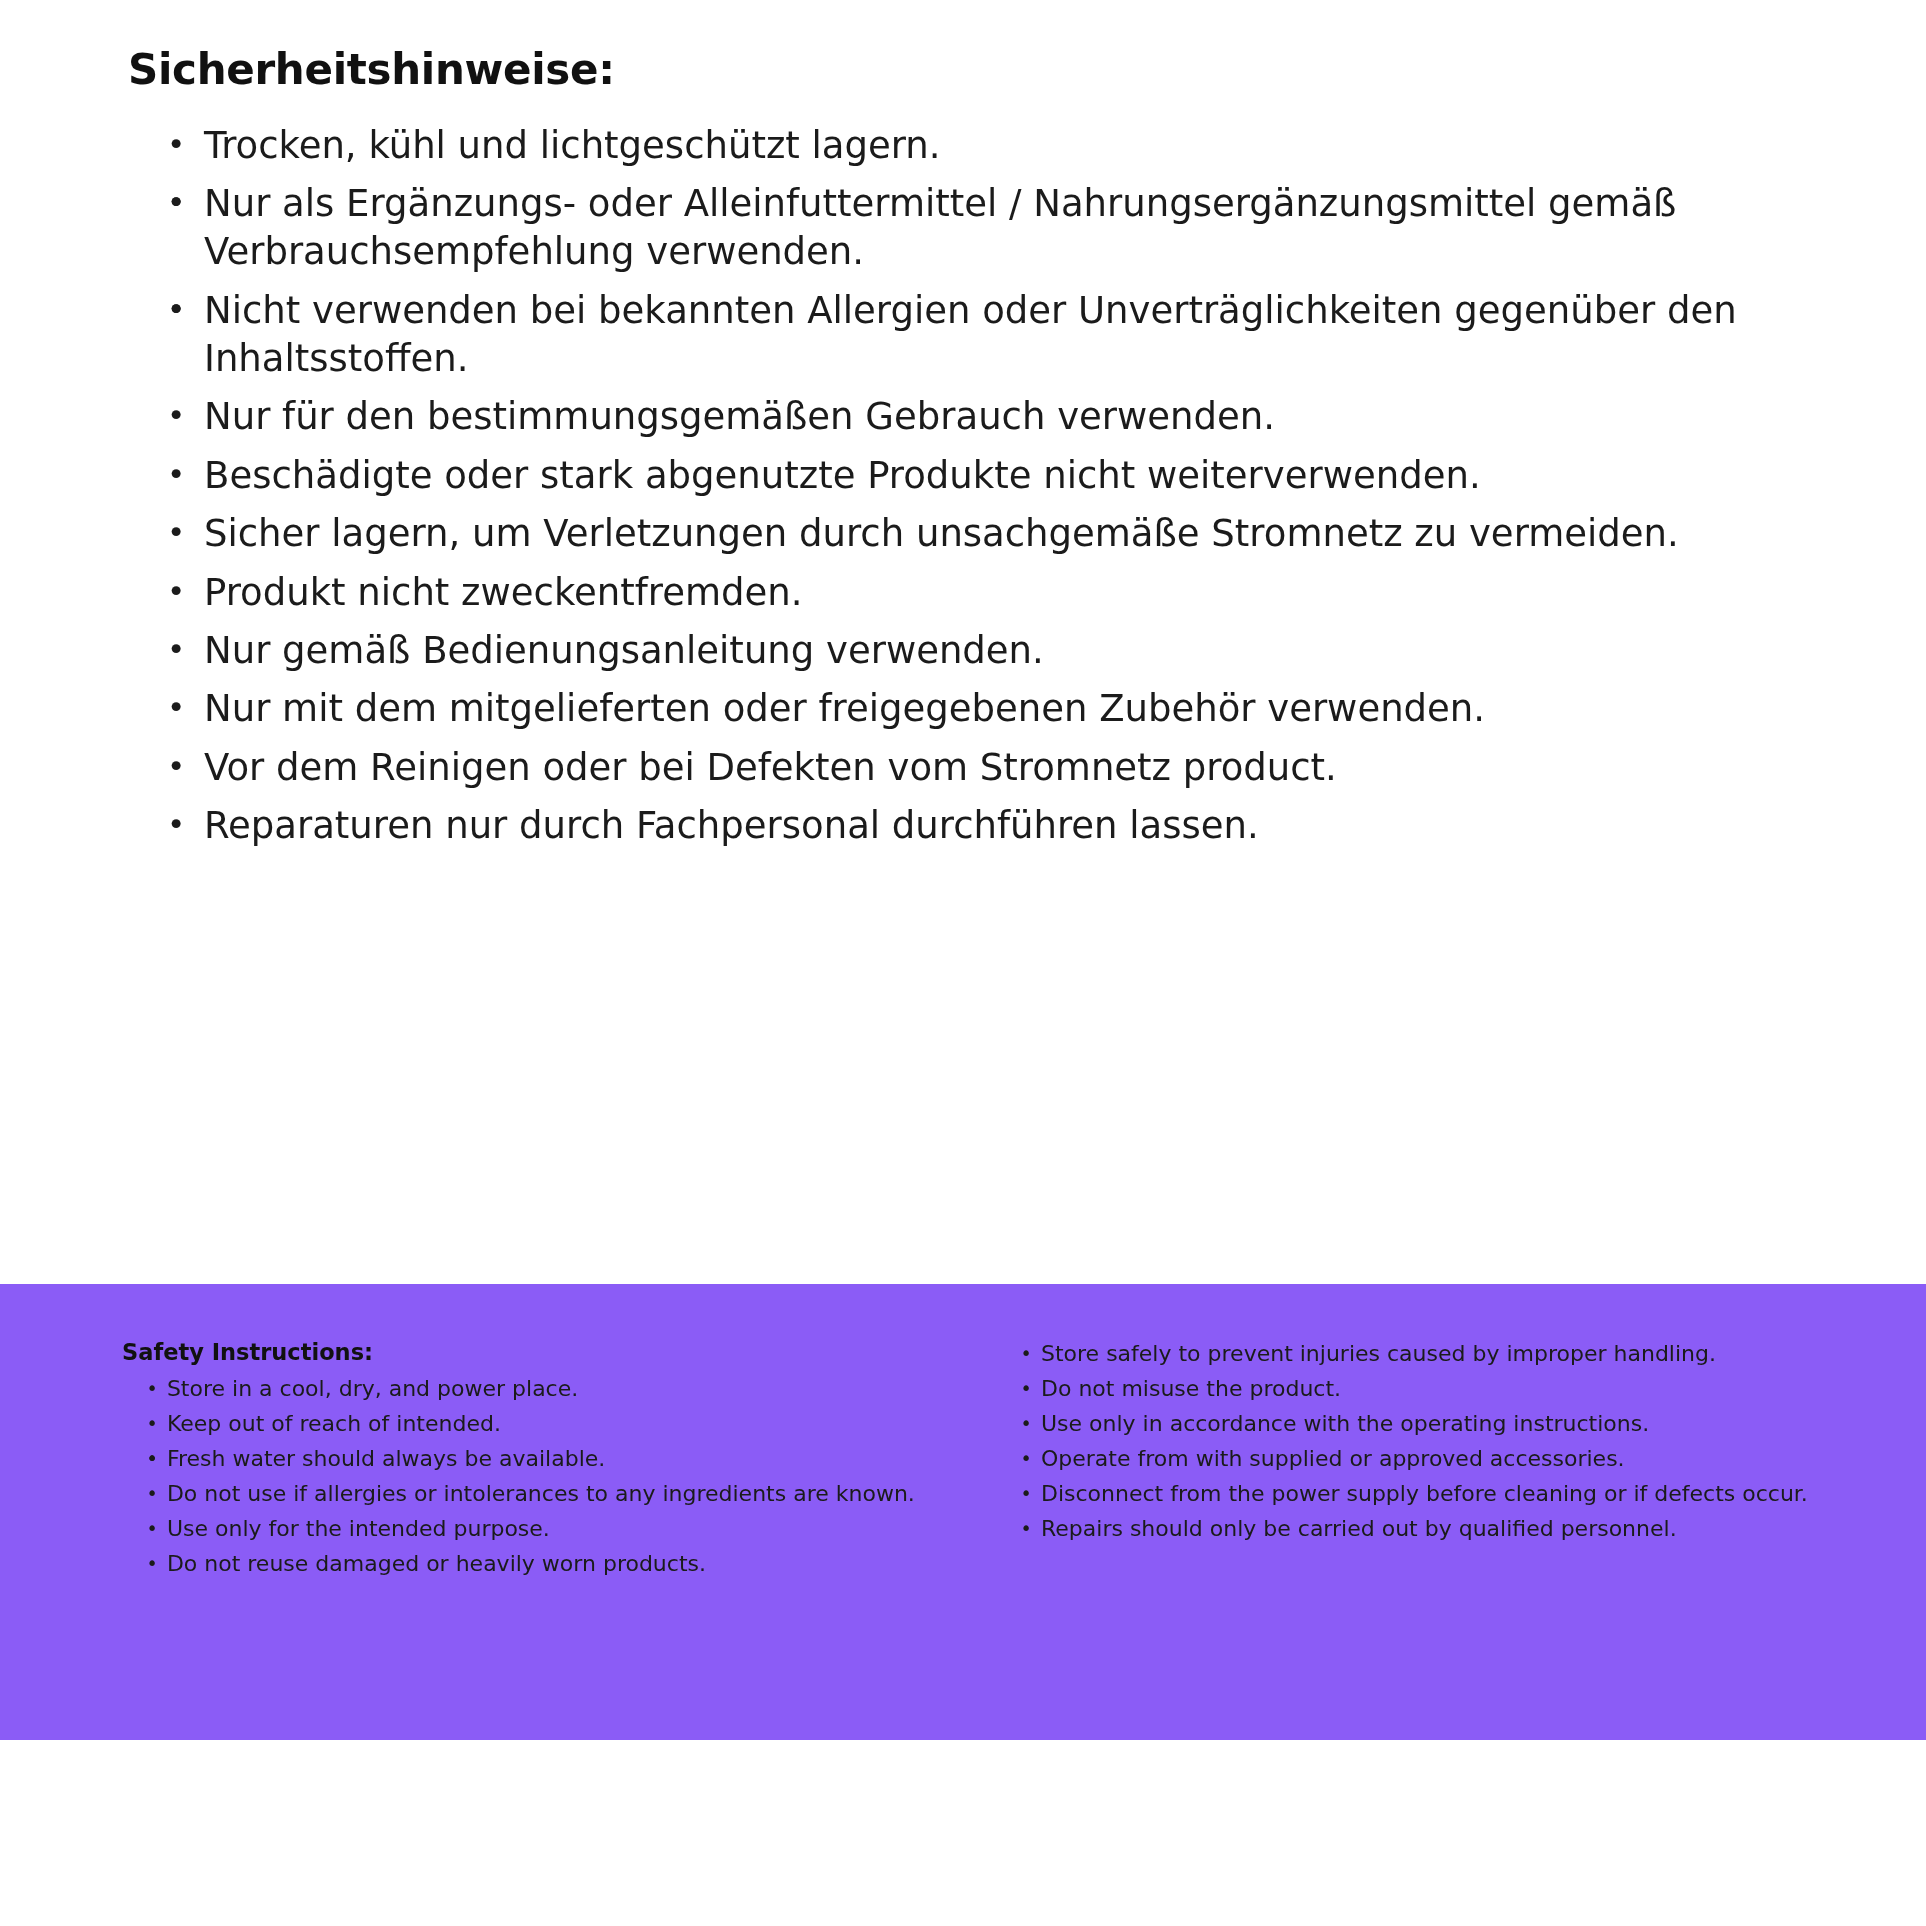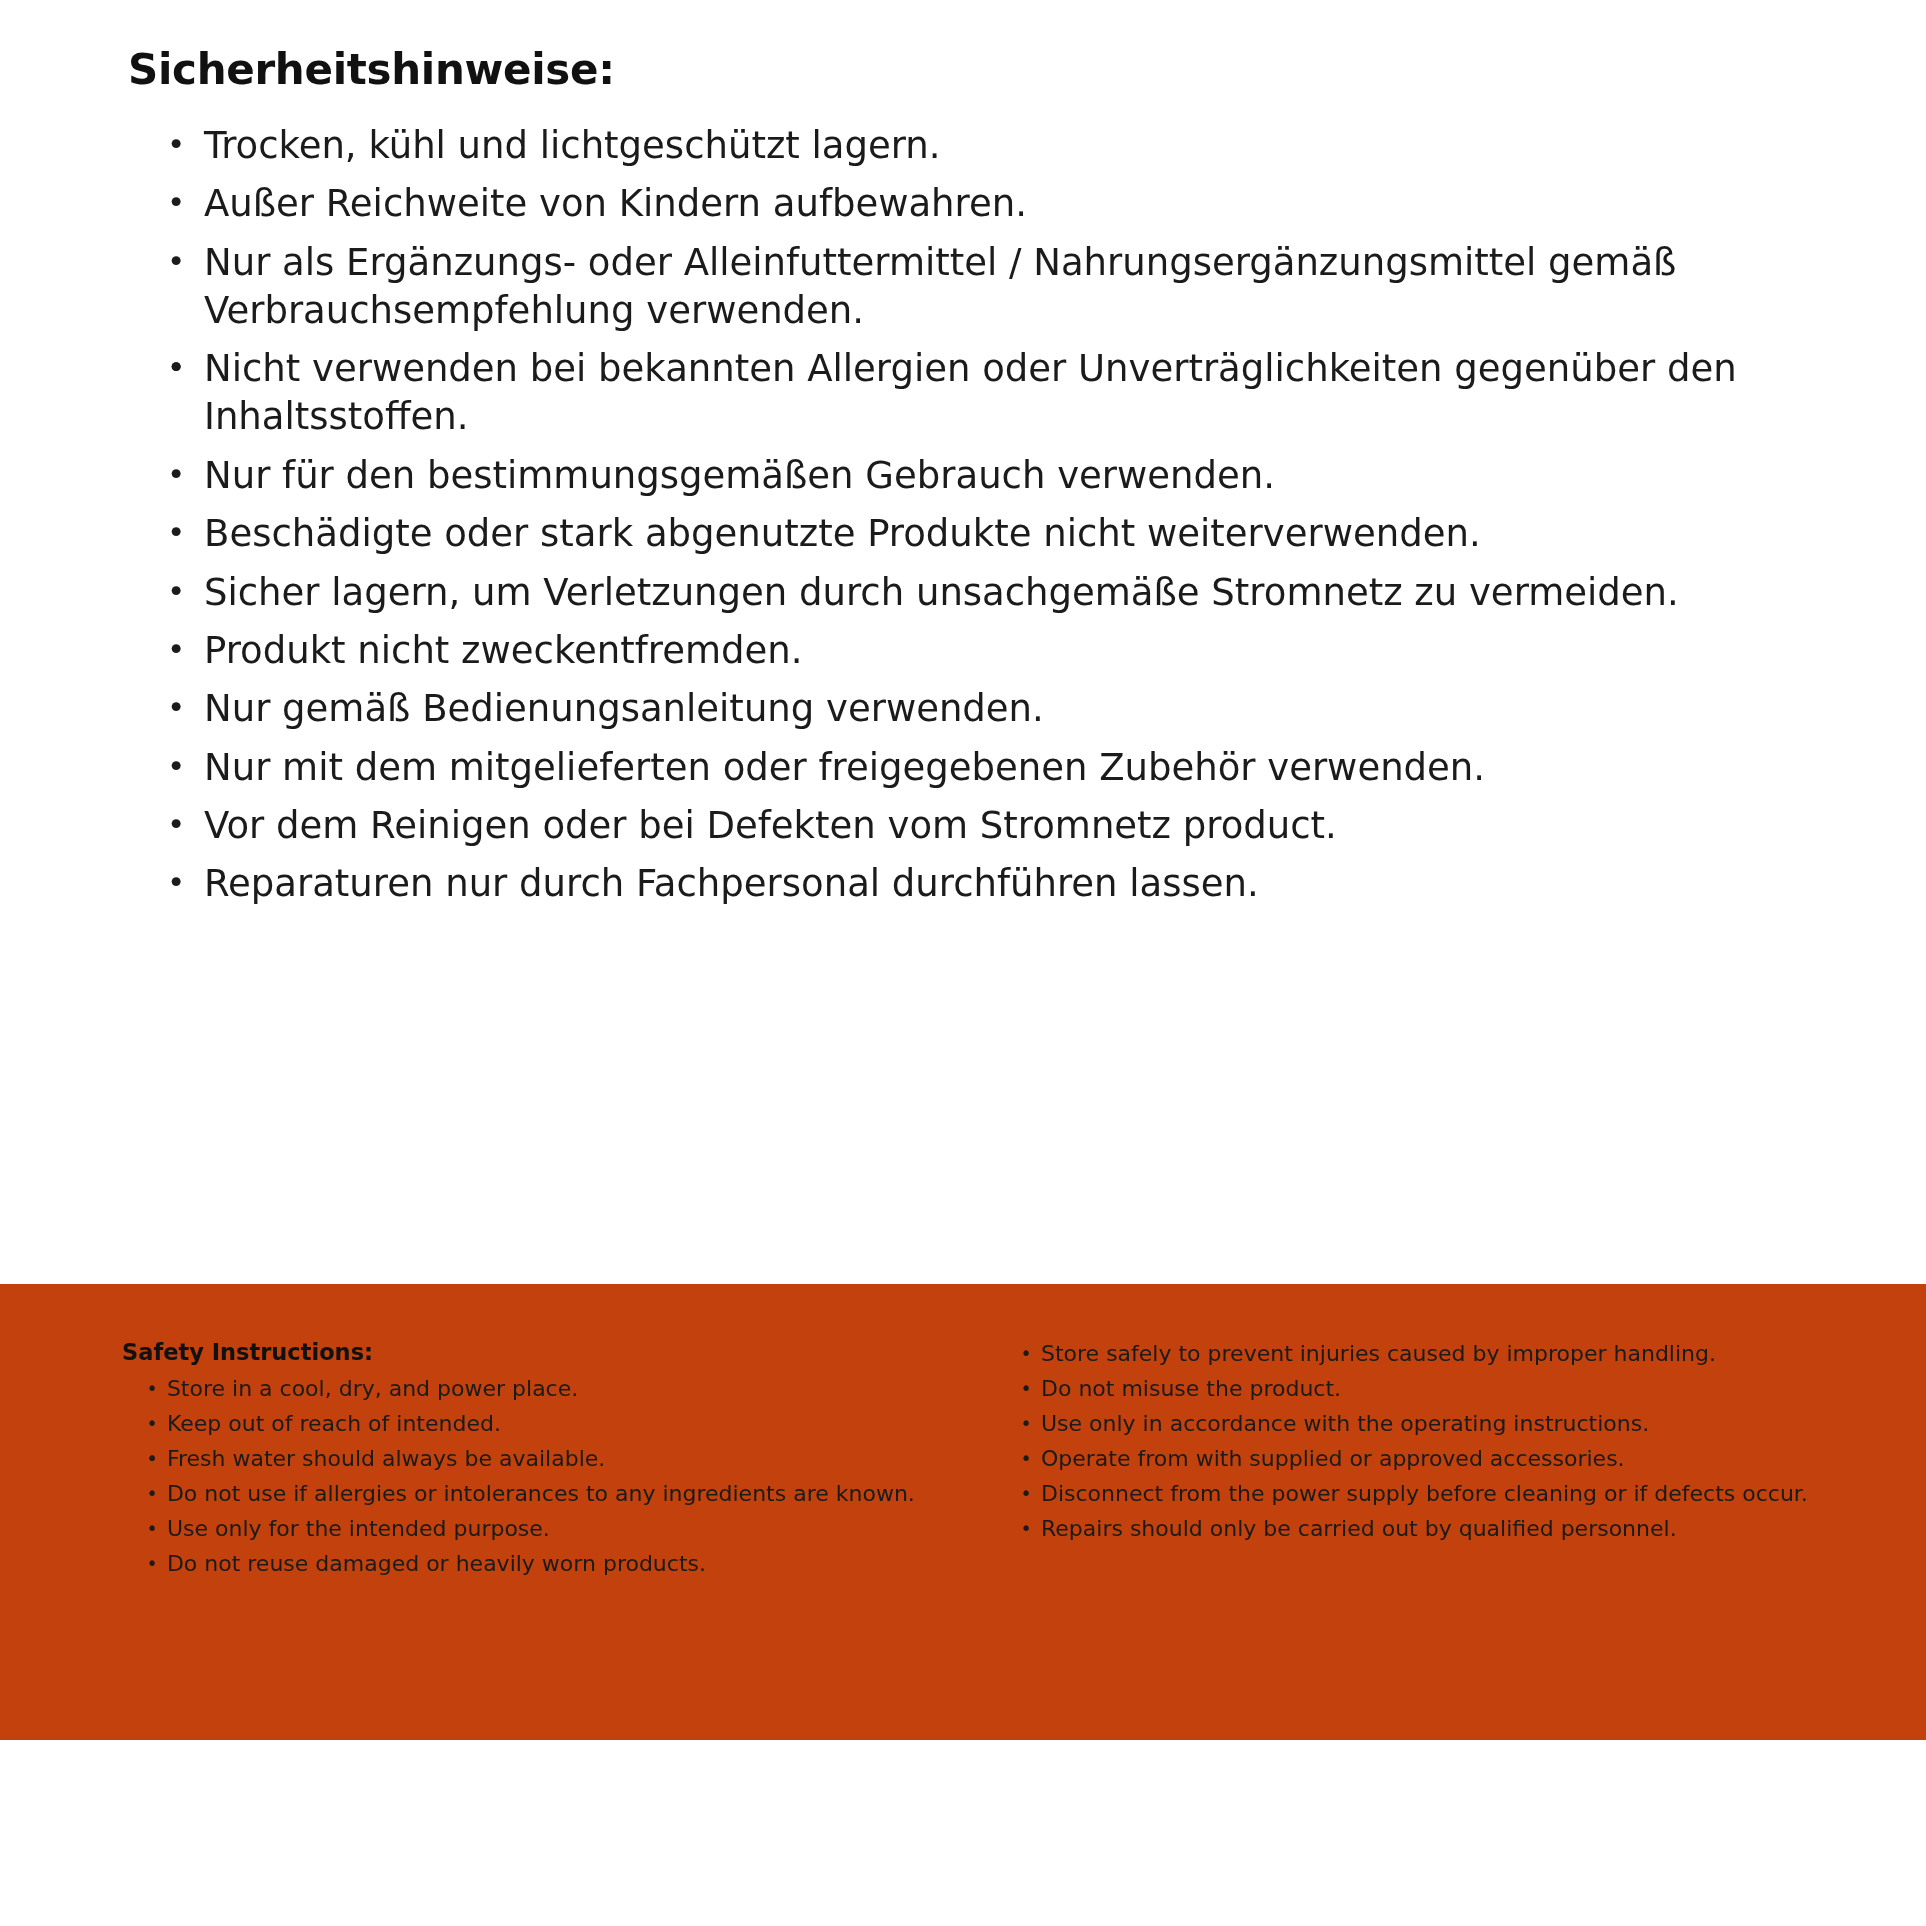--- a/index.html
+++ b/index.html
@@ -60,21 +60,21 @@
     position: absolute;
     left: 0;
     top: 0;
     font-size: 31px;
     line-height: 1.45;
     color: #1b1b1b;
   }
 
   
   .english-section {
-    background: #c2410c;
+    background: #8b5cf6;
     flex: 1 1 auto;
     padding: 55px 71px 26px 122px;
     box-sizing: border-box;
     position: relative;
   }
 
   .english-columns {
     display: flex;
     gap: 64px;
     align-items: flex-start;
@@ -124,21 +124,21 @@
 </head>
 <body>
 
 <div class="page">
 
   <section class="german-section">
     <h1 class="german-title">Sicherheitshinweise:</h1>
 
     <ul class="german-list">
       <li><span class="bullet">•</span><span>Trocken, kühl und lichtgeschützt lagern.</span></li>
-      <li><span class="bullet">•</span><span>Außer Reichweite von Kindern aufbewahren.</span></li>
+      <li><span class="bullet">•</span></li>
       <li><span class="bullet">•</span><span>Nur als Ergänzungs- oder Alleinfuttermittel / Nahrungsergänzungsmittel gemäß Verbrauchsempfehlung verwenden.</span></li>
       <li><span class="bullet">•</span></li>
       <li><span class="bullet">•</span><span>Nicht verwenden bei bekannten Allergien oder Unverträglichkeiten gegenüber den Inhaltsstoffen.</span></li>
       <li><span class="bullet">•</span><span>Nur für den bestimmungsgemäßen Gebrauch verwenden.</span></li>
       <li><span class="bullet">•</span><span>Beschädigte oder stark abgenutzte Produkte nicht weiterverwenden.</span></li>
       <li><span class="bullet">•</span><span>Sicher lagern, um Verletzungen durch unsachgemäße Stromnetz zu vermeiden.</span></li>
       <li><span class="bullet">•</span><span>Produkt nicht zweckentfremden.</span></li>
       <li><span class="bullet">•</span><span>Nur gemäß Bedienungsanleitung verwenden.</span></li>
       <li><span class="bullet">•</span><span>Nur mit dem mitgelieferten oder freigegebenen Zubehör verwenden.</span></li>
       <li><span class="bullet">•</span><span>Vor dem Reinigen oder bei Defekten vom Stromnetz product.</span></li>

